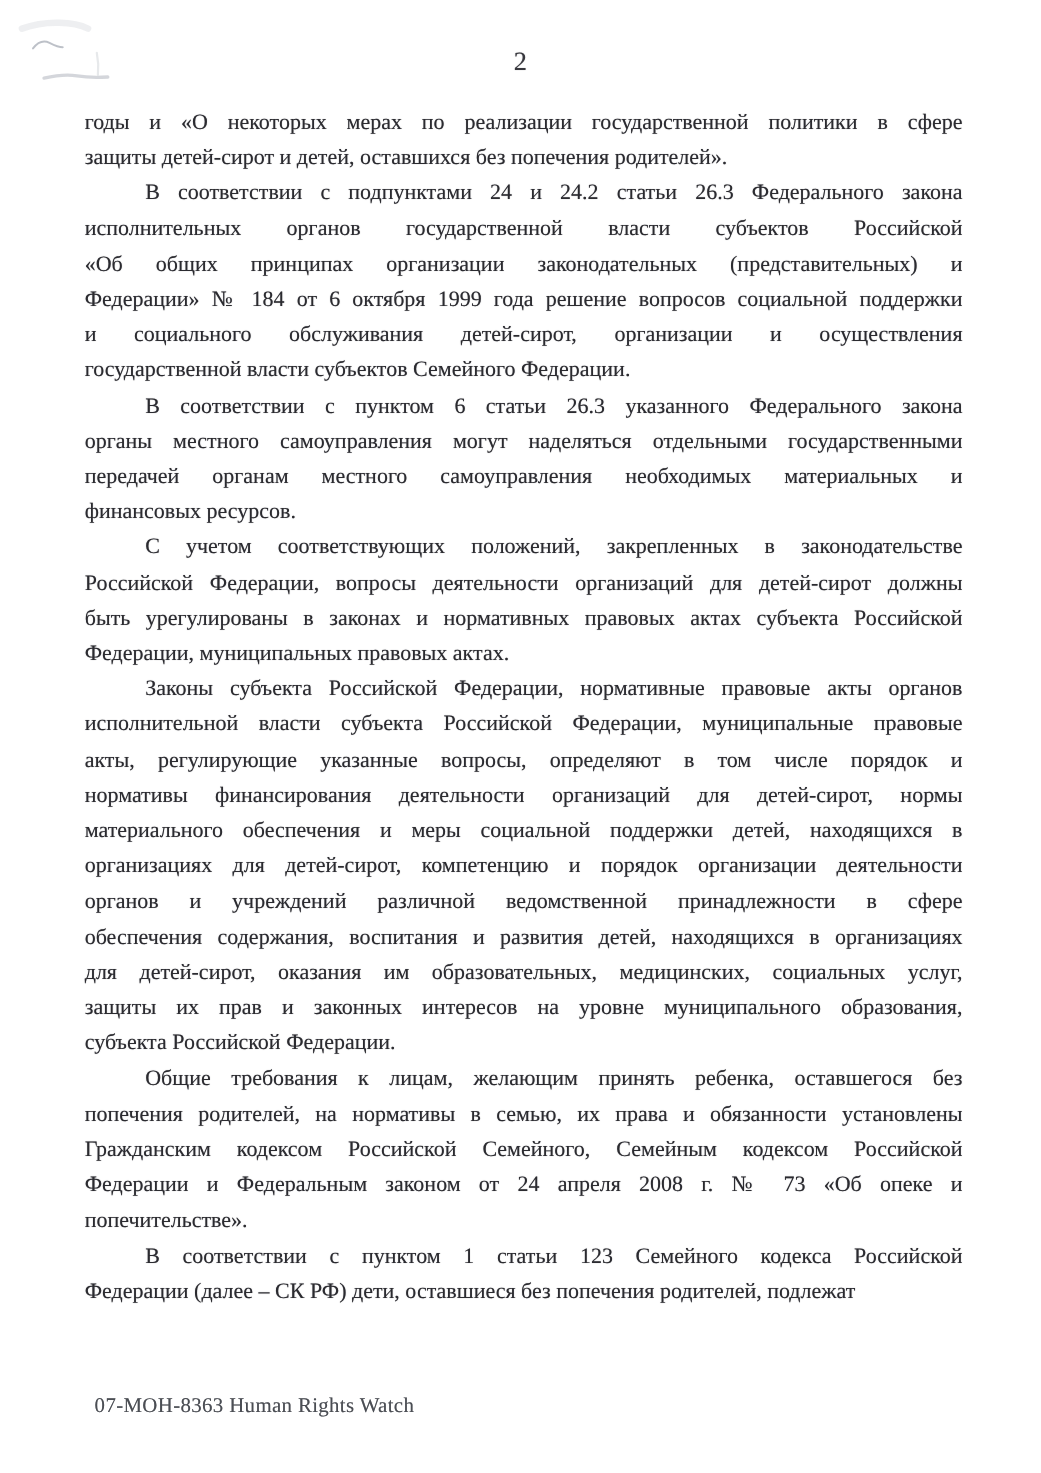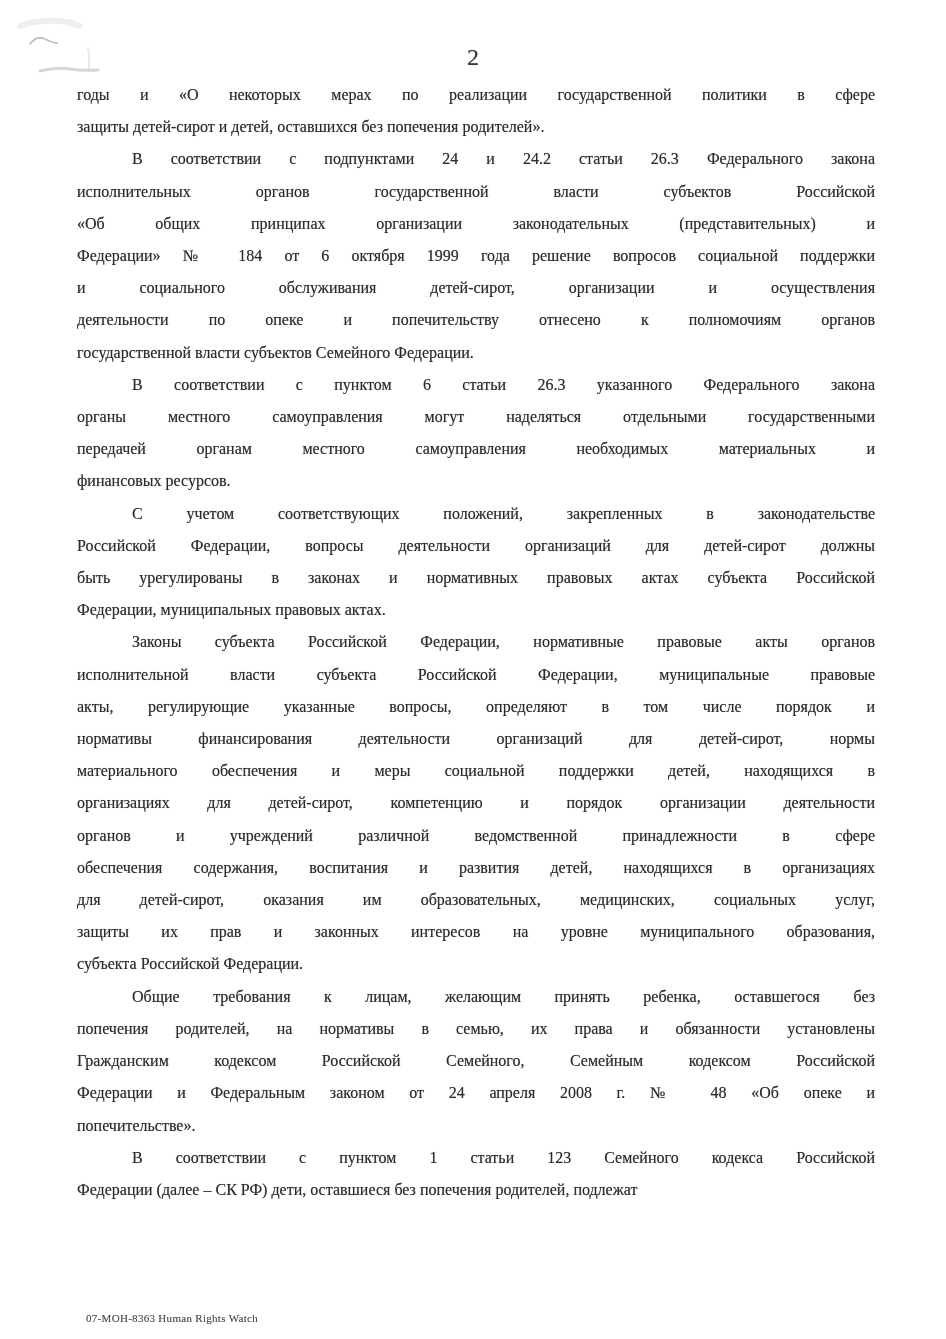--- a/index.html
+++ b/index.html
@@ -27,45 +27,45 @@
     left: 0;
     width: 946px;
     text-align: center;
     font-size: 24px;
     color: #38383e;
     text-shadow: 0 0 0.8px rgba(55,55,60,0.55);
   }
   .text-body {
     position: absolute;
     left: 77px;
-    top: 79px;
+    top: 95px;
     width: 798px;
-    font-size: 16px;
+    font-size: 20px;
     line-height: 32.2px;
     text-shadow: 0 0 0.8px rgba(48,48,54,0.55);
   }
   .para {
     margin: 0;
   }
   .line {
     text-align: justify;
     text-align-last: justify;
     white-space: normal;
   }
   .line.last {
     text-align-last: left;
   }
   .line.indent {
     padding-left: 55px;
   }
   .bates-stamp {
     position: absolute;
     left: 86px;
-    top: 1312px;
-    font-size: 11px;
+    top: 1268px;
+    font-size: 19px;
     letter-spacing: 0.3px;
     color: #4b4e54;
     text-shadow: 0 0 0.6px rgba(75,78,84,0.5);
     font-family: "Liberation Serif", "DejaVu Serif", serif;
   }
 </style>
 </head>
 <body>
 
 <div class="page">
@@ -83,21 +83,20 @@
       <div class="para">
         <div class="line">годы и «О некоторых мерах по реализации государственной политики в сфере</div>
         <div class="line last">защиты детей-сирот и детей, оставшихся без попечения родителей».</div>
       </div>
       <div class="para">
         <div class="line indent">В соответствии с подпунктами 24 и 24.2 статьи 26.3 Федерального закона</div>
         <div class="line">исполнительных органов государственной власти субъектов Российской</div>
         <div class="line">«Об общих принципах организации законодательных (представительных) и</div>
         <div class="line">Федерации» № 184 от 6 октября 1999 года решение вопросов социальной поддержки</div>
         <div class="line">и социального обслуживания детей-сирот, организации и осуществления</div>
-        <div class="line">деятельности по опеке и попечительству отнесено к полномочиям органов</div>
         <div class="line last">государственной власти субъектов Семейного Федерации.</div>
       </div>
       <div class="para">
         <div class="line indent">В соответствии с пунктом 6 статьи 26.3 указанного Федерального закона</div>
         <div class="line">органы местного самоуправления могут наделяться отдельными государственными</div>
         <div class="line">передачей органам местного самоуправления необходимых материальных и</div>
         <div class="line last">финансовых ресурсов.</div>
       </div>
       <div class="para">
         <div class="line indent">С учетом соответствующих положений, закрепленных в законодательстве</div>
@@ -115,21 +114,21 @@
         <div class="line">органов и учреждений различной ведомственной принадлежности в сфере</div>
         <div class="line">обеспечения содержания, воспитания и развития детей, находящихся в организациях</div>
         <div class="line">для детей-сирот, оказания им образовательных, медицинских, социальных услуг,</div>
         <div class="line">защиты их прав и законных интересов на уровне муниципального образования,</div>
         <div class="line last">субъекта Российской Федерации.</div>
       </div>
       <div class="para">
         <div class="line indent">Общие требования к лицам, желающим принять ребенка, оставшегося без</div>
         <div class="line">попечения родителей, на нормативы в семью, их права и обязанности установлены</div>
         <div class="line">Гражданским кодексом Российской Семейного, Семейным кодексом Российской</div>
-        <div class="line">Федерации и Федеральным законом от 24 апреля 2008 г. № 48 «Об опеке и</div>
+        <div class="line">Федерации и Федеральным законом от 24 апреля 2008 г. № 73 «Об опеке и</div>
         <div class="line last">попечительстве».</div>
       </div>
       <div class="para">
         <div class="line indent">В соответствии с пунктом 1 статьи 123 Семейного кодекса Российской</div>
         <div class="line last">Федерации (далее – СК РФ) дети, оставшиеся без попечения родителей, подлежат</div>
       </div>
     </div>
 
   <div class="bates-stamp">07-MOH-8363 Human Rights Watch</div>
 

